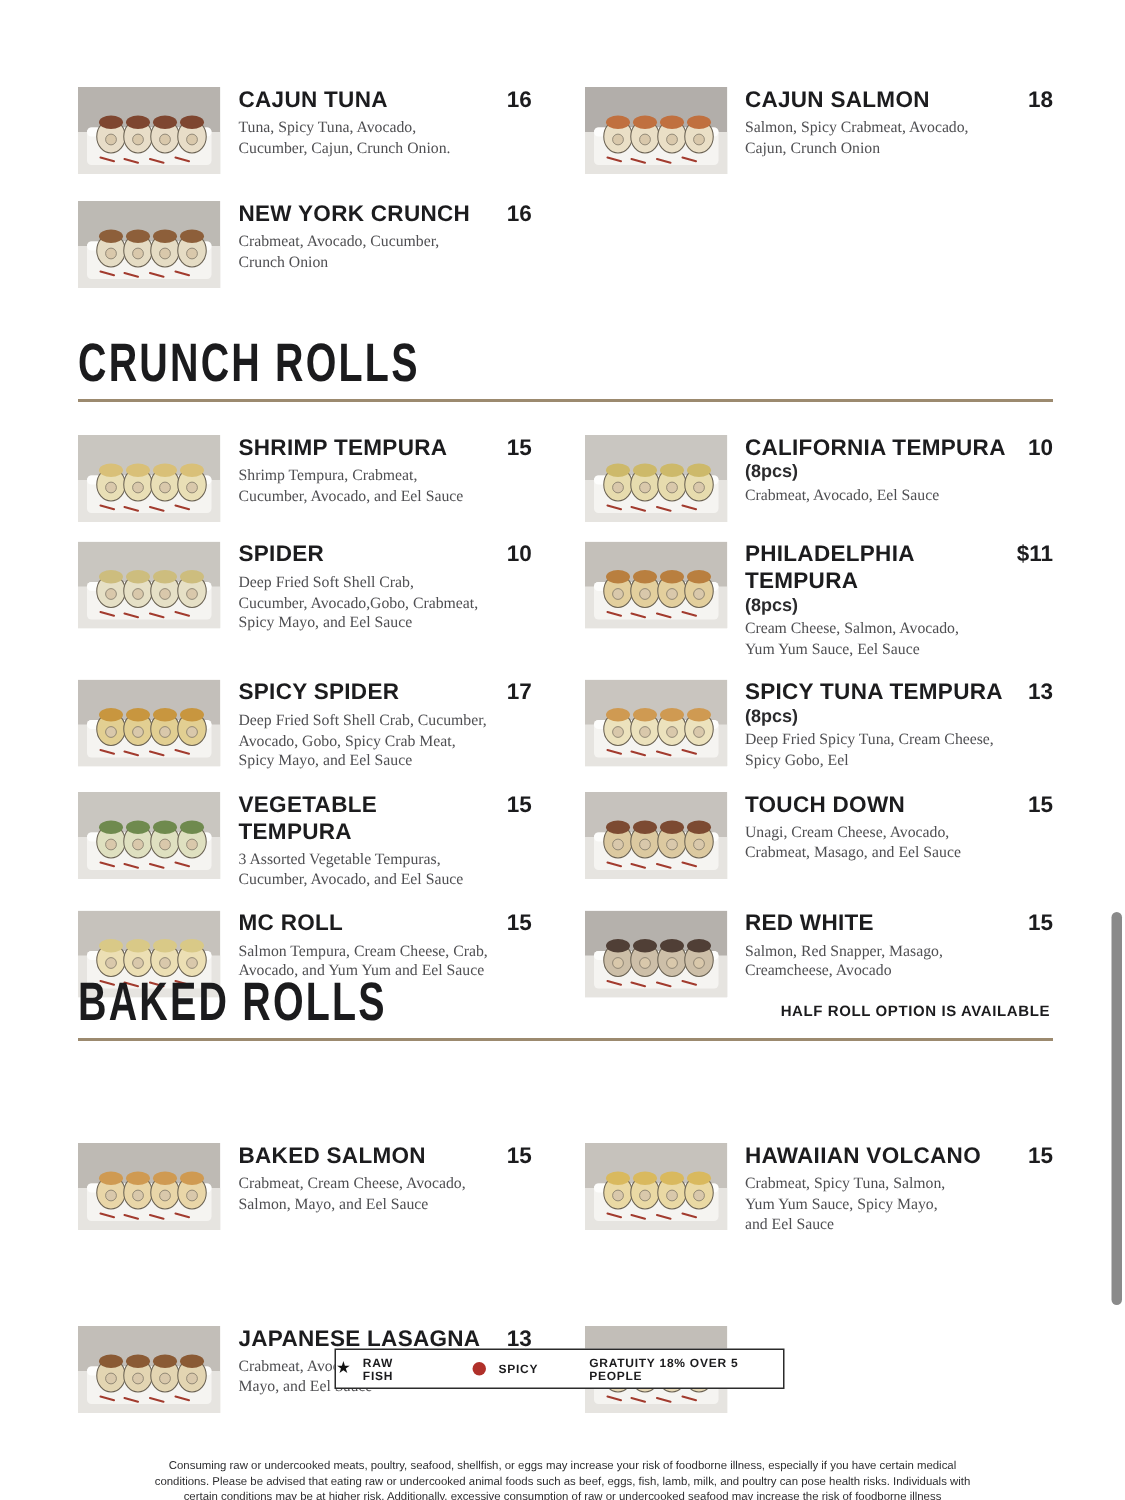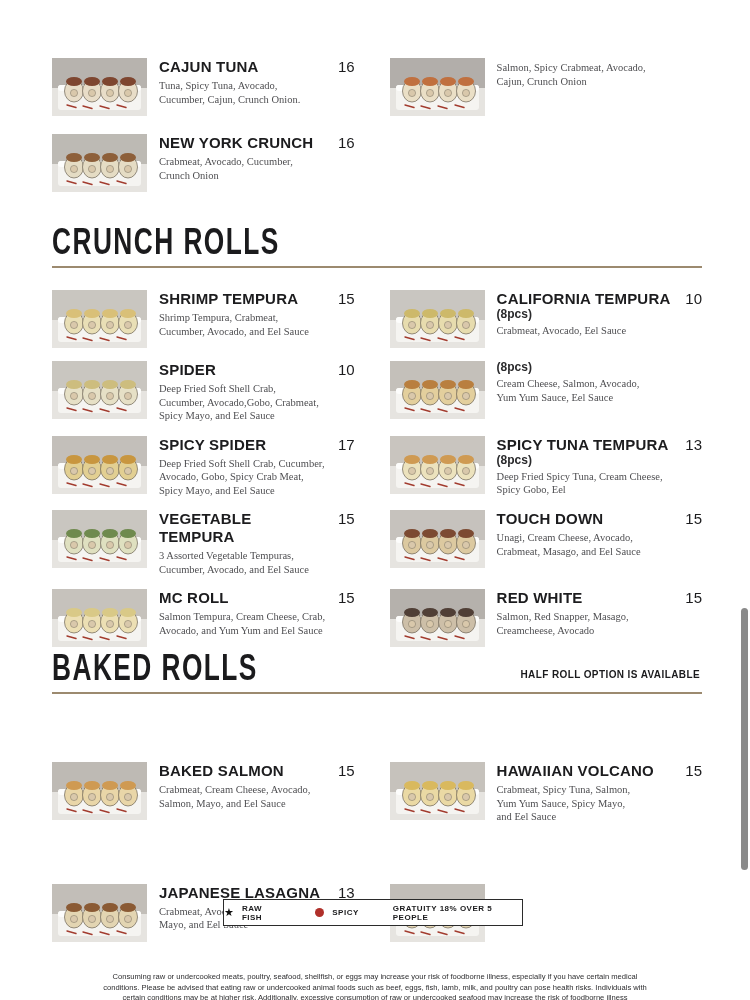--- a/index.html
+++ b/index.html
@@ -29,21 +29,21 @@
   #sec-1 .cell { margin-bottom:13px; }
   #sec-2 .cell { margin-bottom:24px;margin-top:36px; }
 
   .photo { width:95px; height:58px; flex:0 0 95px; margin-right:12px; overflow:hidden; }
   .photo svg { display:block; }
 
   .itext { flex:1; min-width:0; }
   .title-row { display:flex; justify-content:space-between; align-items:baseline; }
   .iname { font-size:15px; font-weight:700; color:var(--title,#1c1c1e); letter-spacing:0.2px;
     line-height:18px; }
-  .iprice { font-size:15px; font-weight:400; color:var(--title,#1c1c1e); margin-left:8px;
+  .iprice { font-size:15px; font-weight:700; color:var(--title,#1c1c1e); margin-left:8px;
     flex:0 0 auto; }
   .ipieces { font-size:12px; font-weight:700; color:#2a2a2c; line-height:13px; }
   .idesc { font-size:10.5px; color:var(--desc,#4f4f52); line-height:13.5px; margin-top:3px;
     white-space:pre-line;font-family:Liberation Serif, serif; }
 
   #legend { position:absolute; top:899px; left:223px; width:300px; height:27px;
     border:1px solid #2b2b2b; background:#fff; display:flex; align-items:center;
     justify-content:center; column-gap:34px; }
   .lg-item { display:flex; align-items:center; column-gap:8px; }
   .lg-label { font-size:8px; font-weight:700; letter-spacing:0.5px; color:#1b1b1d; }
@@ -122,20 +122,24 @@
                 <ellipse cx="40" cy="23.5" rx="8" ry="4.5" fill="#c0703f"></ellipse>
                 <ellipse cx="58" cy="33" rx="9.5" ry="11" fill="#eadfc6" stroke="#6b6354" stroke-width="0.7"></ellipse>
                 <circle cx="58" cy="35" r="3.6" fill="#d9c8ab" stroke="#7a7263" stroke-width="0.5"></circle>
                 <ellipse cx="58" cy="23.5" rx="8" ry="4.5" fill="#c0703f"></ellipse>
                 <ellipse cx="76" cy="33" rx="9.5" ry="11" fill="#eadfc6" stroke="#6b6354" stroke-width="0.7"></ellipse>
                 <circle cx="76" cy="35" r="3.6" fill="#d9c8ab" stroke="#7a7263" stroke-width="0.5"></circle>
                 <ellipse cx="76" cy="23.5" rx="8" ry="4.5" fill="#c0703f"></ellipse>
               </svg>
             </div>
             <div class="itext">
+              <div class="title-row">
+                <span class="iname">CAJUN SALMON</span>
+                <span class="iprice">18</span>
+              </div>
               <div class="idesc">Salmon, Spicy Crabmeat, Avocado,
 Cajun, Crunch Onion</div>
             </div>
           </div>
         </div>
         <div class="row">
           <div class="cell left">
             <div class="photo">
               <svg viewBox="0 0 95 58" width="95" height="58" xmlns="http://www.w3.org/2000/svg">
     <rect width="95" height="58" fill="#bdbab4"></rect>
@@ -312,20 +316,24 @@
                 <ellipse cx="40" cy="23.5" rx="8" ry="4.5" fill="#b97f3f"></ellipse>
                 <ellipse cx="58" cy="33" rx="9.5" ry="11" fill="#e3cf9d" stroke="#6b6354" stroke-width="0.7"></ellipse>
                 <circle cx="58" cy="35" r="3.6" fill="#d9c8ab" stroke="#7a7263" stroke-width="0.5"></circle>
                 <ellipse cx="58" cy="23.5" rx="8" ry="4.5" fill="#b97f3f"></ellipse>
                 <ellipse cx="76" cy="33" rx="9.5" ry="11" fill="#e3cf9d" stroke="#6b6354" stroke-width="0.7"></ellipse>
                 <circle cx="76" cy="35" r="3.6" fill="#d9c8ab" stroke="#7a7263" stroke-width="0.5"></circle>
                 <ellipse cx="76" cy="23.5" rx="8" ry="4.5" fill="#b97f3f"></ellipse>
               </svg>
             </div>
             <div class="itext">
+              <div class="title-row">
+                <span class="iname">PHILADELPHIA TEMPURA</span>
+                <span class="iprice">$11</span>
+              </div>
               <div class="ipieces">(8pcs)</div>
               <div class="idesc">Cream Cheese, Salmon, Avocado,
 Yum Yum Sauce, Eel Sauce</div>
             </div>
           </div>
         </div>
         <div class="row">
           <div class="cell left">
             <div class="photo">
               <svg viewBox="0 0 95 58" width="95" height="58" xmlns="http://www.w3.org/2000/svg">

